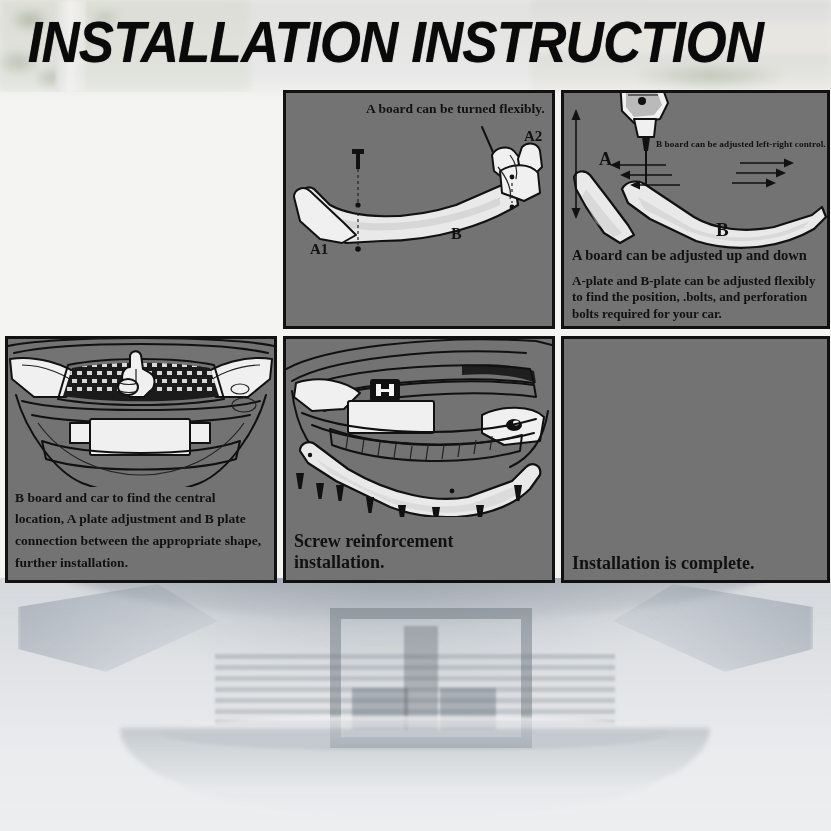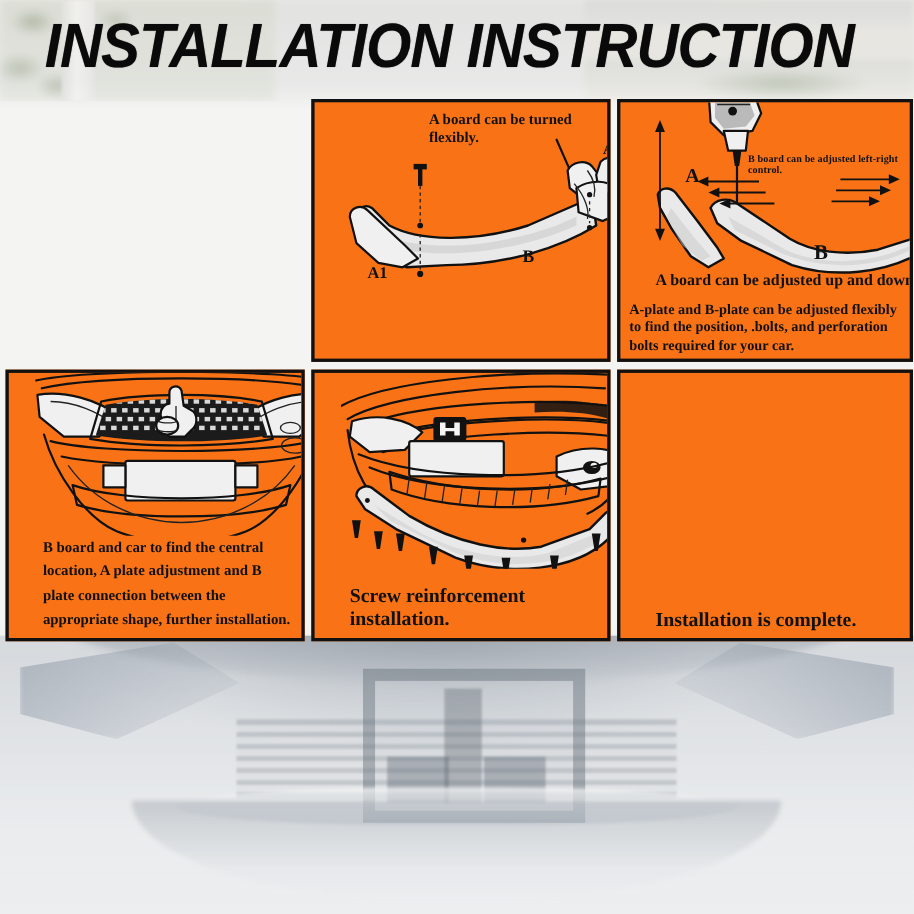--- a/index.html
+++ b/index.html
@@ -124,21 +124,21 @@
   #bg-car .hl-r{
     position:absolute;right:18px;top:6px;width:200px;height:88px;
     background:linear-gradient(225deg, rgba(120,132,148,.45), rgba(205,211,218,.12));
     clip-path:polygon(100% 26%,30% 0,0 42%,56% 100%,100% 74%);
     filter:blur(2px);
   }
 
   
   #title{
     position:absolute;left:0;top:4px;width:817px;height:76px;
-    display:flex;align-items:center;justify-content:center;
+    display:flex;align-items:center;
     z-index:5;
   }
   #title .txt{
     font-family:"Liberation Sans", sans-serif;
     font-weight:bold;font-style:italic;
     font-size:57px;line-height:1;
     letter-spacing:-1px;
     color:#0a0a0a;
     transform:scaleX(.93);
     white-space:nowrap;
@@ -149,24 +149,24 @@
   #grid{
     position:absolute;left:5px;top:90px;width:821px;height:492px;
     display:grid;
     grid-template-columns:272px 272px 269px;
     grid-template-rows:239px 247px;
     gap:7px 6px;
     z-index:4;
   }
   .panel{
     position:relative;
-    background:#f97316;
+    background:#737373;
     border:3px solid #111;
     overflow:hidden;
-    display:flex;flex-direction:column;padding-left:24px;
+    display:flex;flex-direction:column;
   }
   .panel .art{position:relative;flex:1 1 auto;overflow:hidden;}
   .caption{
     font-family:"Liberation Serif", serif;
     font-weight:bold;
     color:#111;
     padding:2px 8px 5px 8px;
     line-height:1.18;
     flex:0 0 auto;
   }

